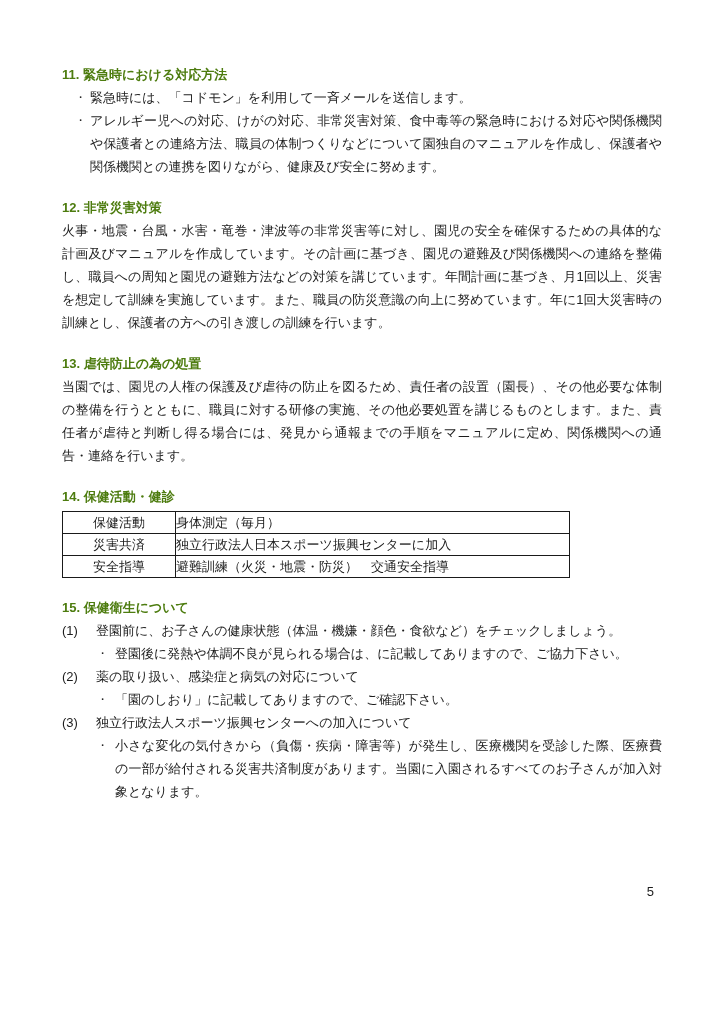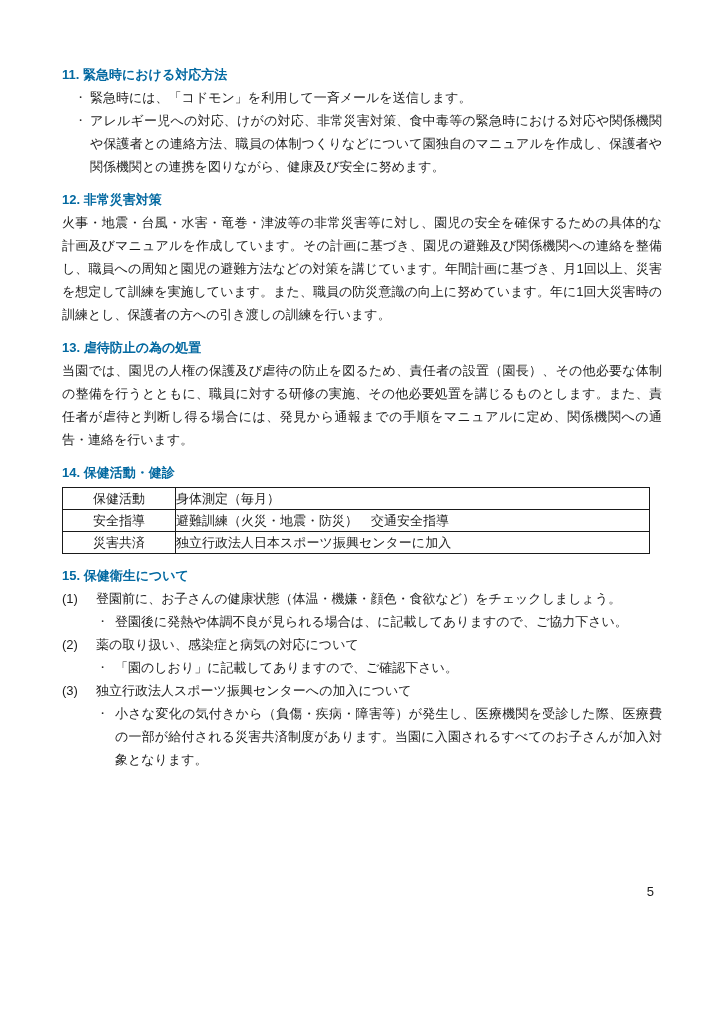--- a/index.html
+++ b/index.html
@@ -17,26 +17,26 @@
   }
   .content {
     position: absolute;
     left: 62px;
     top: 63px;
     width: 600px;
     font-size: 13px;
     line-height: 23px;
   }
   .doc-section { margin: 0; }
-  .doc-section + .doc-section { margin-top: 10px; }
+  .doc-section + .doc-section { margin-top: 18px; }
   .section-heading {
     font-size: 13px;
     font-weight: bold;
     margin: 0;
-    color: #0369a1;
+    color: #4d7c0f;
   }
   .para {
     margin: 0;
     text-align: justify;
   }
   .bullet-row {
     display: flex;
     align-items: flex-start;
   }
   .bullet-row .marker {
@@ -69,21 +69,21 @@
   .sub-bullet-row .marker {
     flex: 0 0 18px;
     font-size: 11px;
   }
   .sub-bullet-row .text {
     flex: 1;
     text-align: justify;
   }
   table.info-table {
     border-collapse: collapse;
-    width: 588px;
+    width: 508px;
     margin-top: 3px;
     table-layout: fixed;
     padding-left: 22px;
   }
   table.info-table td {
     border: 1.5px solid #1a1a1a;
     font-size: 13px;
     line-height: 19px;
     height: 19px;
     padding: 1px 0;
@@ -135,26 +135,26 @@
 
   <div class="doc-section">
     <h2 class="section-heading">14. 保健活動・健診</h2>
     <table class="info-table">
       <tbody>
         <tr>
           <td class="cell-label">保健活動</td>
           <td class="cell-value">身体測定（毎月）</td>
         </tr>
         <tr>
+          <td class="cell-label">災害共済</td>
+          <td class="cell-value">独立行政法人日本スポーツ振興センターに加入</td>
+        </tr>
+        <tr>
           <td class="cell-label">安全指導</td>
           <td class="cell-value">避難訓練（火災・地震・防災）　交通安全指導</td>
-        </tr>
-        <tr>
-          <td class="cell-label">災害共済</td>
-          <td class="cell-value">独立行政法人日本スポーツ振興センターに加入</td>
         </tr>
       </tbody>
     </table>
   </div>
 
   <div class="doc-section">
     <h2 class="section-heading">15. 保健衛生について</h2>
 
     <div class="numbered-row">
       <span class="num">(1)</span>

